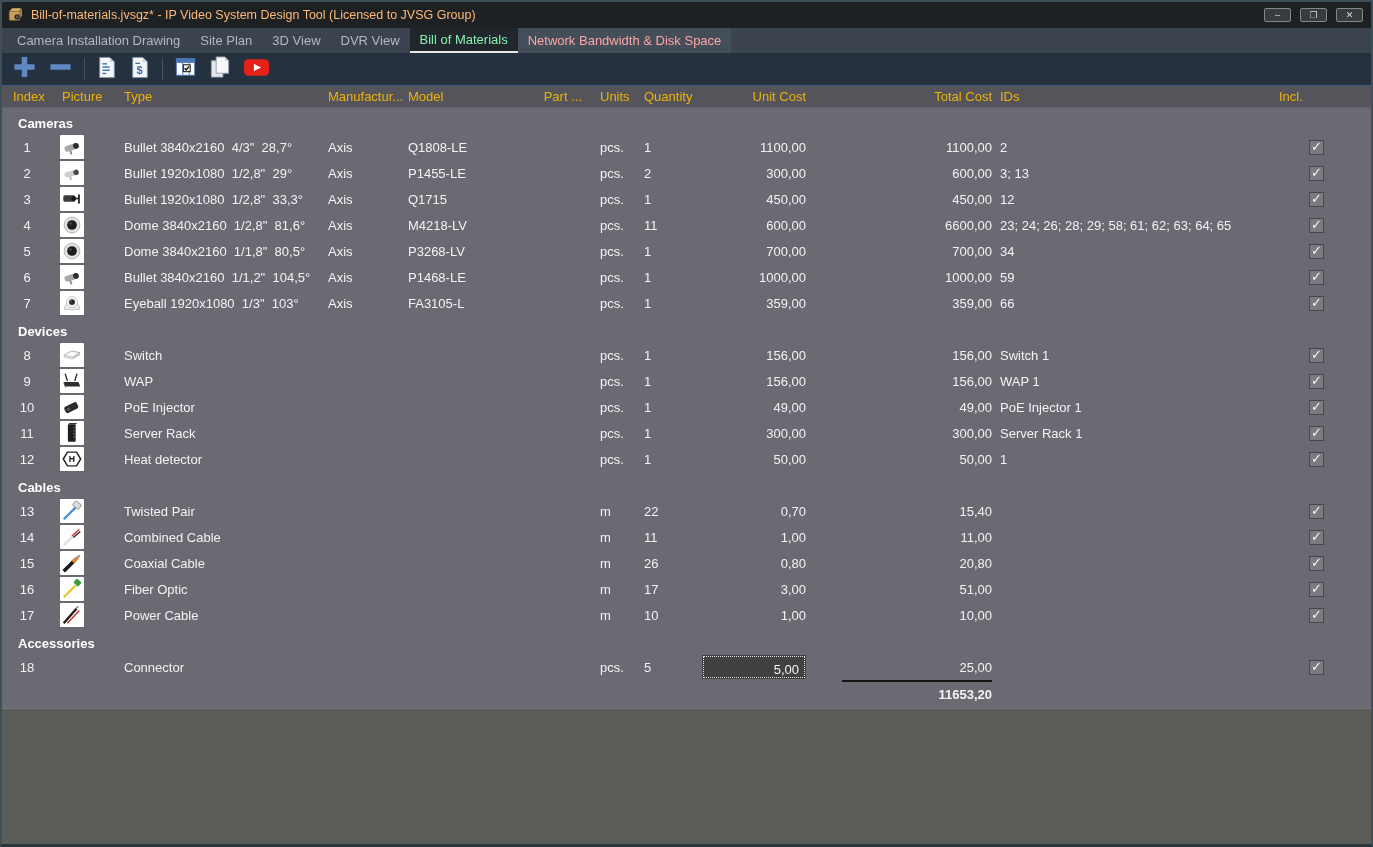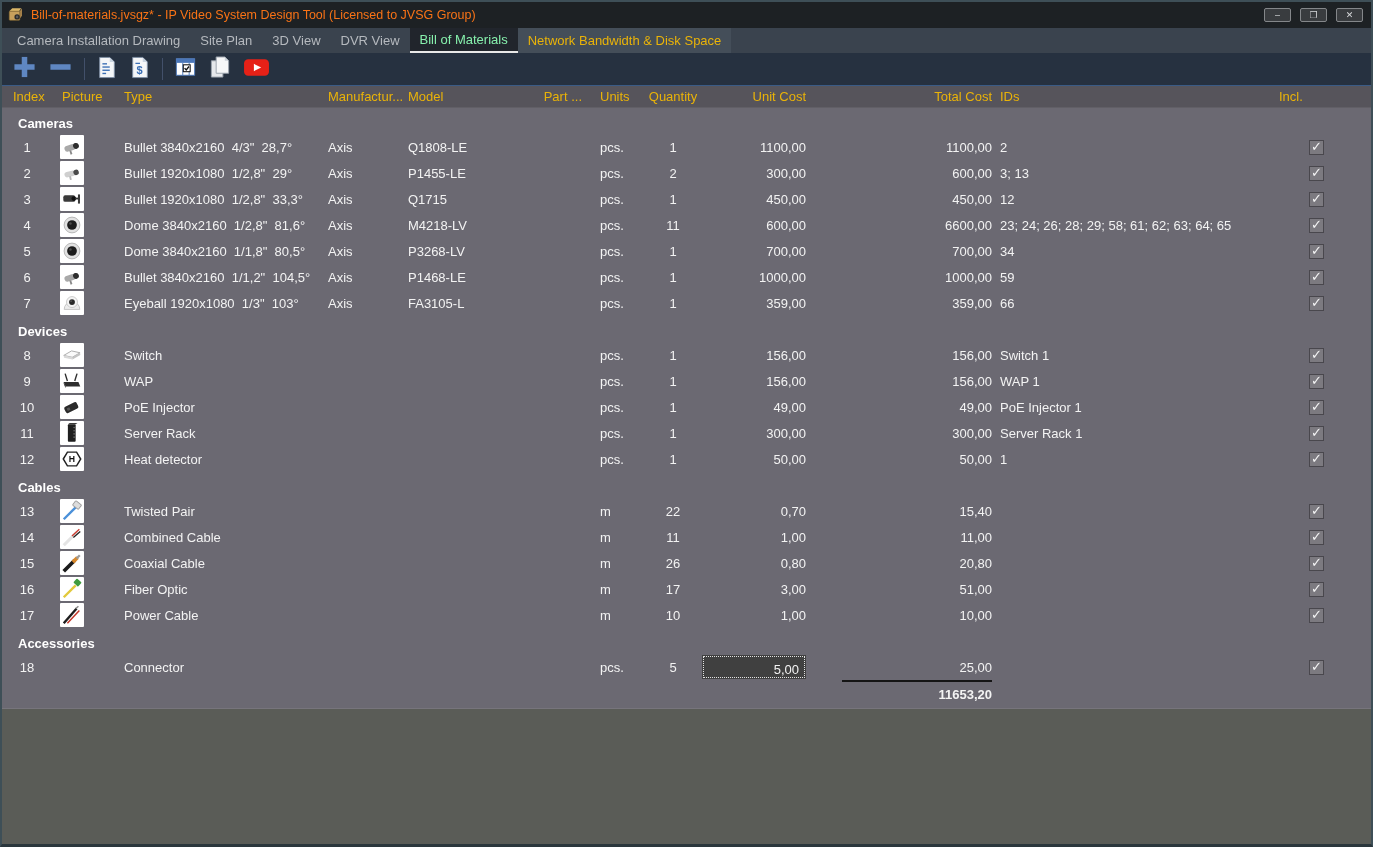--- a/index.html
+++ b/index.html
@@ -3,34 +3,34 @@
 <meta charset="utf-8">
 <style>
   * { box-sizing: border-box; margin: 0; padding: 0; }
   html,body { width:1373px; height:847px; background:#2b2b2b; font-family:"Liberation Sans","DejaVu Sans",sans-serif; }
   .window { width:1373px; height:847px; display:flex; flex-direction:column;
             border:2px solid #3e4f57; border-bottom:3px solid #2a363c; background:#5a5c57; overflow:hidden; }
 
   
   .titlebar { height:26px; flex:0 0 26px; background:#1d2124; display:flex; align-items:center; padding-left:5px; gap:6px; }
   .app-icon { width:18px; height:18px; display:flex; }
-  .title-text { color:#f97316; font-size:12.5px; }
+  .title-text { color:#fdba74; font-size:12.5px; }
   .win-controls { margin-left:auto; margin-right:8px; display:flex; gap:9px; }
   .win-btn { width:27px; height:14px; background:#393c3f; border:1px solid #84878a; border-radius:2px;
              color:#d7d9db; font-size:9px; line-height:12px; text-align:center; cursor:default; }
 
   
   .menubar { height:26px; flex:0 0 26px; background:#222d3b; display:flex; align-items:center; padding-left:3px; }
   .menu-item { color:#e6e8ea; font-size:13px; padding:0 12px; line-height:26px; }
 
   
   .tabbar { height:25px; flex:0 0 25px; background:#3a434e; display:flex; align-items:stretch; padding-left:5px; }
   .tab { color:#b5b9be; font-size:13px; line-height:25px; padding:0 10px; white-space:nowrap; }
   .tab.active { background:#21252c; color:#86efac; border-bottom:2px solid #e8e8e8; line-height:23px; }
-  .tab:last-child:not(.active) { background:#444e59; color:#eab308; }
+  .tab:last-child:not(.active) { background:#444e59; color:#fca5a5; }
 
   
   .toolbar { height:33px; flex:0 0 33px; background:#263140; border-bottom:1px solid #3a5b86;
              display:flex; align-items:center; padding-left:10px; gap:11px; }
   .tool-btn { display:flex; align-items:center; justify-content:center; height:26px; }
   .tool-sep { width:1px; height:22px; background:#42506a; }
 
   
   .thead { height:22px; flex:0 0 22px; background:#56545b; color:#eab308; display:flex; align-items:center;
            font-size:13px; border-bottom:1px solid #615f66; }
@@ -39,21 +39,21 @@
   .section-row { height:26px; display:flex; align-items:flex-end;text-align:right; }
   .section-label { color:#ffffff; font-weight:bold; font-size:13px; margin-left:16px; line-height:20px; }
 
   .c-index { width:50px; text-align:center; }
   .c-picture { width:72px; padding-left:8px; display:flex; align-items:center; }
   .c-type { width:204px; white-space:pre; overflow:hidden; }
   .c-manuf { width:80px; }
   .c-model { width:114px; }
   .c-part { width:66px; text-align:right; padding-right:6px; }
   .c-units { width:56px; padding-left:12px; }
-  .c-qty { width:58px; text-align:center; }
+  .c-qty { width:58px; text-align:left; }
   .c-ucost { width:104px; text-align:right; }
   .c-tcost { width:150px; text-align:right;margin-left:36px; }
   .c-ids { flex:1; padding-left:8px; white-space:nowrap; overflow:hidden; }
   .c-incl { width:100px; display:flex; align-items:center; }
   .c-span { width:700px; }
 
   .thead .c-index { text-align:left; padding-left:11px; }
   .thead .c-picture { padding-left:10px; }
 
   .thumb { width:24px; height:24px; background:#ffffff; border-radius:1px; display:flex; align-items:center; justify-content:center; overflow:hidden; }

